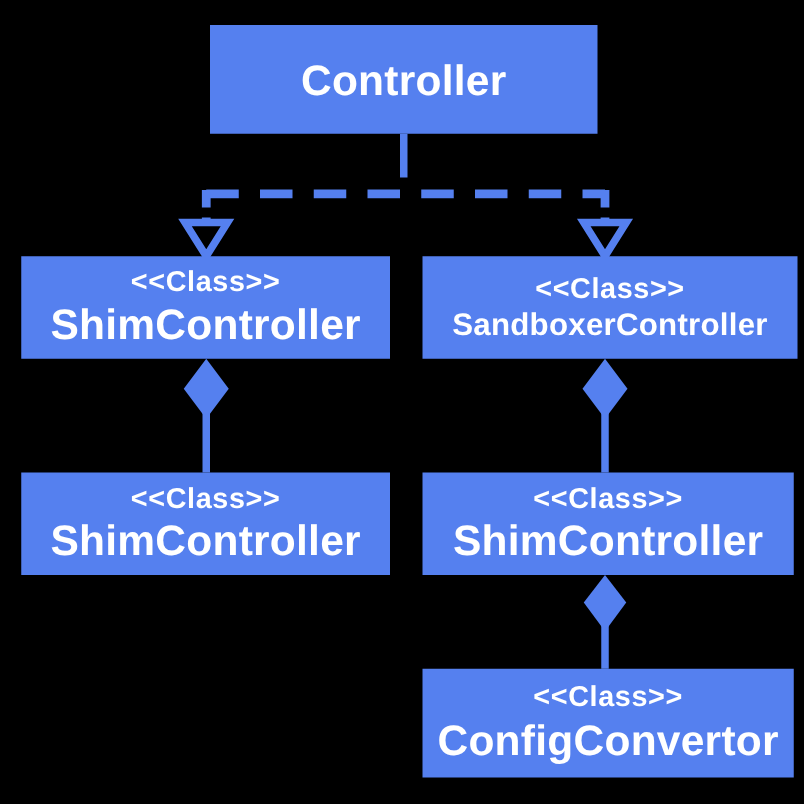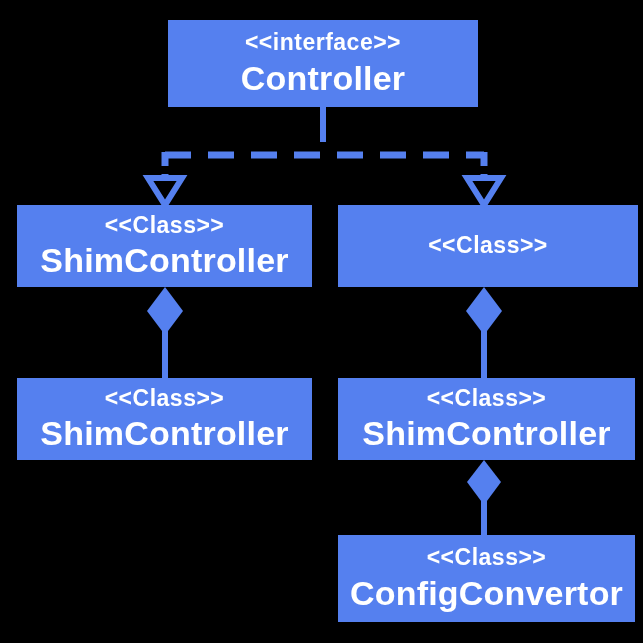--- a/index.html
+++ b/index.html
@@ -73,31 +73,31 @@
     <polygon points="165,287 183,311 165,335 147,311" fill="#5580ef"></polygon>
 
     <line x1="484" y1="300" x2="484" y2="378" stroke="#5580ef" stroke-width="6"></line>
     <polygon points="484,287 502,311 484,335 466,311" fill="#5580ef"></polygon>
 
     <line x1="484" y1="472" x2="484" y2="535" stroke="#5580ef" stroke-width="6"></line>
     <polygon points="484,460 501,482 484,505 467,482" fill="#5580ef"></polygon>
   </svg>
 
   <div class="uml-box" style="left:168px; top:20px; width:310px; height:87px;">
-    <div class="stereotype">&lt;&lt;interface&gt;&gt;</div>
     <div class="classname">Controller</div>
   </div>
 
   <div class="uml-box" style="left:17px; top:205px; width:295px; height:82px;">
     <div class="stereotype">&lt;&lt;Class&gt;&gt;</div>
     <div class="classname">ShimController</div>
   </div>
 
   <div class="uml-box" style="left:338px; top:205px; width:300px; height:82px;">
     <div class="stereotype">&lt;&lt;Class&gt;&gt;</div>
+    <div class="classname small">SandboxerController</div>
   </div>
 
   <div class="uml-box" style="left:17px; top:378px; width:295px; height:82px;">
     <div class="stereotype">&lt;&lt;Class&gt;&gt;</div>
     <div class="classname">ShimController</div>
   </div>
 
   <div class="uml-box" style="left:338px; top:378px; width:297px; height:82px;">
     <div class="stereotype">&lt;&lt;Class&gt;&gt;</div>
     <div class="classname">ShimController</div>

